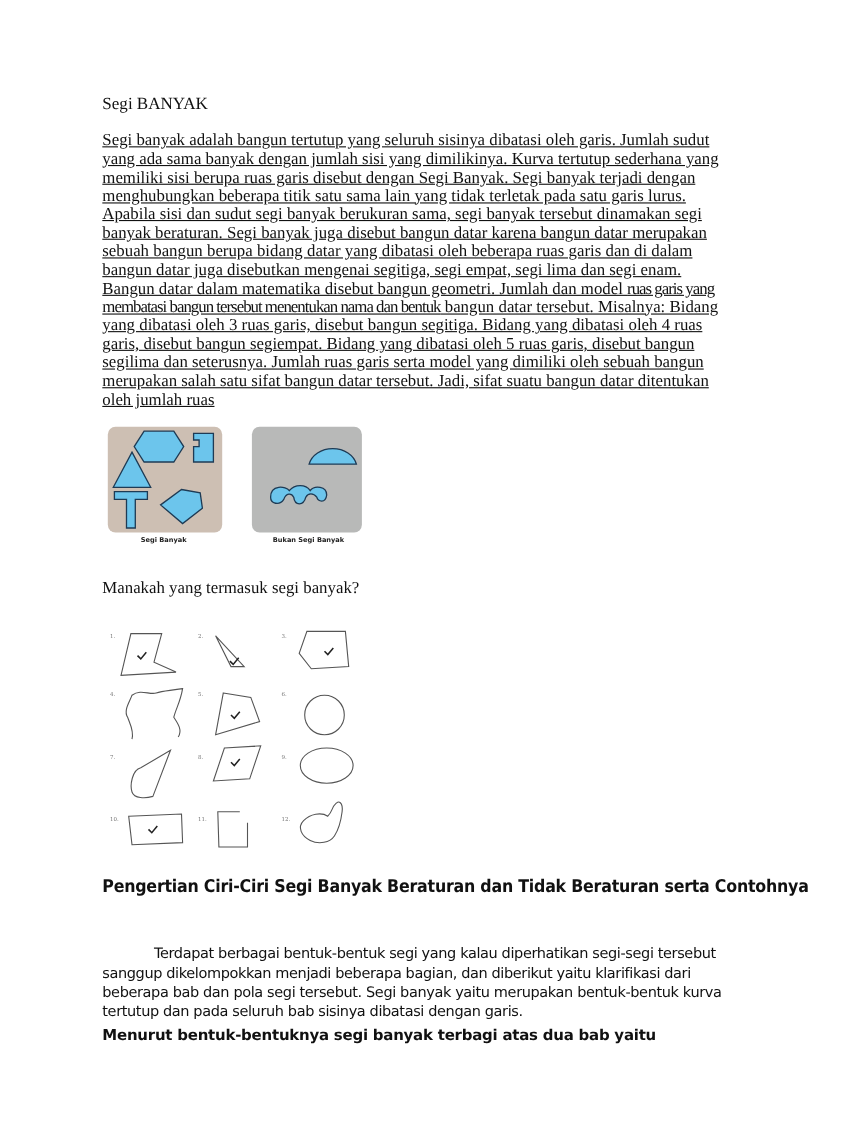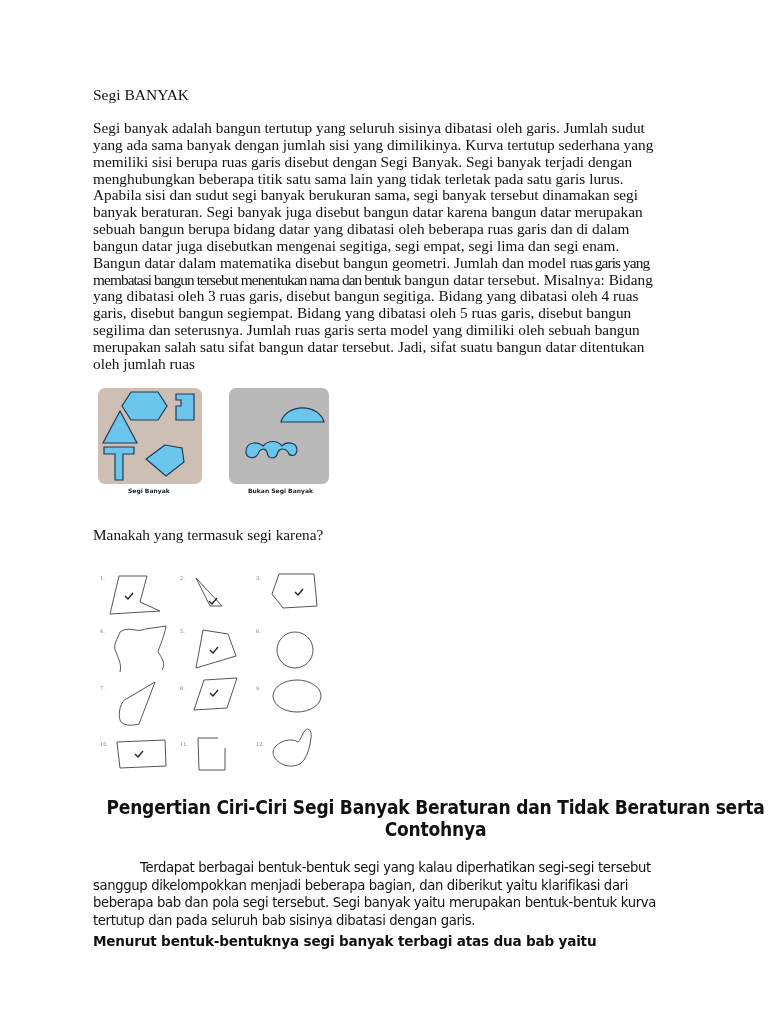--- a/index.html
+++ b/index.html
@@ -1,24 +1,24 @@
 <!DOCTYPE html>
 <html><head>
   <meta charset="utf-8">
   <style>
     html, body { margin: 0; padding: 0; }
     body { width: 768px; height: 1024px; background: #ffffff; position: relative; overflow: hidden; color: #111; }
     .serif { font-family: "Liberation Serif", "DejaVu Serif", serif; }
     #title { position: absolute; left: 93px; top: 86px; font-size: 15.5px; }
-    #para1 { position: absolute; left: 93px; top: 120px; width: 570px; font-size: 15.3px; line-height: 16.85px; margin: 0; }
+    #para1 { position: absolute; left: 93px; top: 120px; width: 570px; font-size: 15.3px; line-height: 16.85px; margin: 0; text-decoration: underline; }
     #para1 .tight { letter-spacing: -0.9px; }
     #fig1 { position: absolute; left: 96px; top: 386px; width: 240px; height: 112px; }
     #question { position: absolute; left: 93px; top: 526px; font-size: 15.3px; }
     #fig2 { position: absolute; left: 92px; top: 566px; width: 246px; height: 212px; }
-    #heading2 { position: absolute; left: 103px; top: 796px; font-size: 19px; font-weight: bold; font-family: "DejaVu Sans Condensed", "DejaVu Sans", sans-serif; letter-spacing: -0.2px; text-align: center; }
+    #heading2 { position: absolute; left: 93px; top: 796px; font-size: 16px; font-weight: bold; font-family: "DejaVu Sans Condensed", "DejaVu Sans", sans-serif; letter-spacing: -0.2px; text-align: center; }
     #para2 { position: absolute; left: 93px; top: 859px; width: 580px; font-size: 13.2px; line-height: 17.5px; margin: 0; font-family: "DejaVu Sans", sans-serif; letter-spacing: -0.35px; }
     #para2 .indent { padding-left: 47px; }
     #heading3 { position: absolute; left: 93px; top: 913px; font-size: 13.6px; font-weight: bold; font-family: "DejaVu Sans", sans-serif; letter-spacing: -0.2px; margin-top: 20px; }
     .fig-caption { font-family: "DejaVu Sans", sans-serif; font-size: 6px; font-weight: bold; fill: #222; }
     .num { font-family: "DejaVu Serif", serif; font-size: 5px; fill: #777; }
     .shape { fill: #6cc5ec; stroke: #1e3b55; stroke-width: 1.2; }
     .line-shape { fill: none; stroke: #555; stroke-width: 1; }
     .check { fill: none; stroke: #222; stroke-width: 1.4; }
   </style>
 </head>
@@ -36,21 +36,21 @@
   <polygon class="shape" points="8,61 38,61 38,68 27,68 27,94 19,94 19,68 8,68"></polygon>
   <polygon class="shape" points="69,59 86,62 88,76 70,90 50,73"></polygon>
   <text class="fig-caption" x="32" y="107">Segi Banyak</text>
 
   <rect x="133" y="2" width="100" height="96" rx="7" fill="#b8b9b8"></rect>
   <path class="shape" d="M185,36 A22,18 0 0 1 228,36 Z"></path>
   <path class="shape" d="M150,66 C150,54 164,56 167,60 C172,54 182,54 186,60 C190,55 201,56 201,64 C200,72 193,70 192,66 C189,62 184,62 182,66 C180,74 172,74 171,66 C169,62 164,62 162,68 C158,74 150,72 150,66 Z"></path>
   <text class="fig-caption" x="152" y="107">Bukan Segi Banyak</text>
 </svg>
 
-<div id="question" class="serif">Manakah yang termasuk segi karena?</div>
+<div id="question" class="serif">Manakah yang termasuk segi banyak?</div>
 
 <svg id="fig2" viewBox="0 0 246 212">
 
   <text class="num" x="8" y="14">1.</text>
   <polygon class="line-shape" points="27,10 55,10 48,36 68,45 18,48"></polygon>
   <path class="check" d="M33,30 l3,3 l5,-6"></path>
 
   <text class="num" x="88" y="14">2.</text>
   <polygon class="line-shape" points="104,12 130,40 118,40"></polygon>
   <path class="check" d="M117,35 l3,3 l5,-6"></path>

